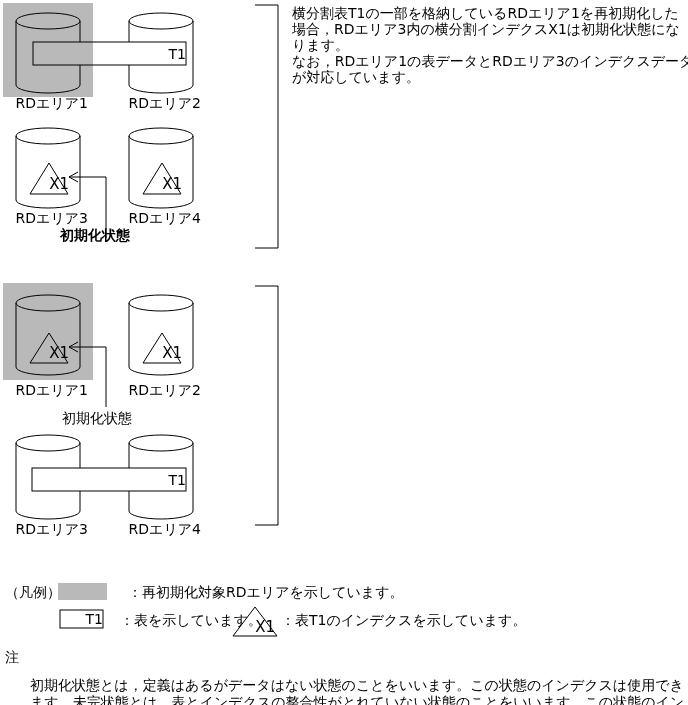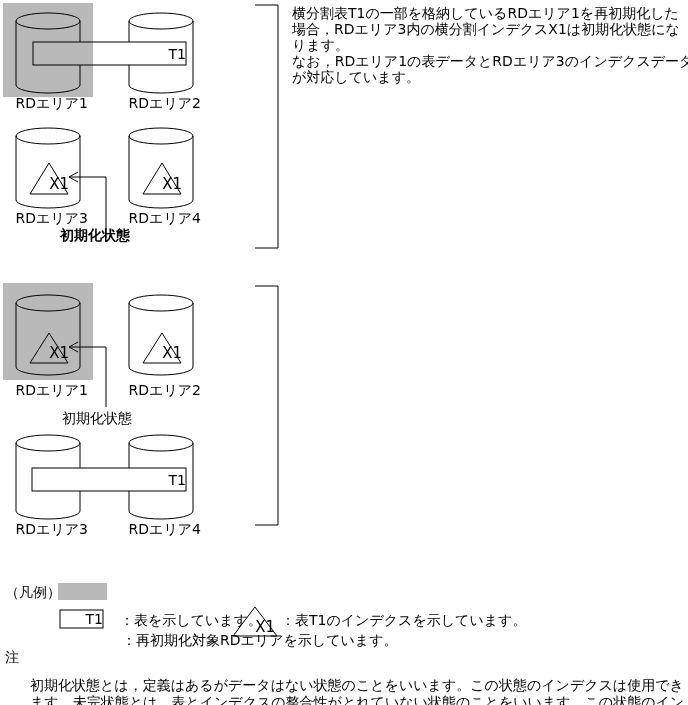--- a/index.html
+++ b/index.html
@@ -114,21 +114,21 @@
   <div class="txt center small" style="left:142px; top:346px; width:40px;">X1</div>
   <div class="txt center" style="left:8px; top:382px; width:80px;">RDエリア1</div>
   <div class="txt center" style="left:121px; top:382px; width:80px;">RDエリア2</div>
   <div class="txt" style="left:62px; top:410px;">初期化状態</div>
   <div class="txt center" style="left:32px; top:472px; width:154px;">T1</div>
   <div class="txt center" style="left:8px; top:521px; width:80px;">RDエリア3</div>
   <div class="txt center" style="left:121px; top:521px; width:80px;">RDエリア4</div>
 
 
   <div class="txt" style="left:5px; top:584px;text-align:center;">（凡例）</div>
-  <div class="txt" style="left:122px; top:584px;margin-top:48px;">：再初期化対象RDエリアを示しています。</div>
+  <div class="txt" style="left:128px; top:584px;">：再初期化対象RDエリアを示しています。</div>
   <div class="txt center" style="left:60px; top:611px; width:43px;">T1</div>
   <div class="txt" style="left:120px; top:612px;">：表を示しています。</div>
   <div class="txt center small" style="left:235px; top:620px; width:40px;">X1</div>
   <div class="txt" style="left:281px; top:612px;">：表T1のインデクスを示しています。</div>
 
   <div class="txt" style="left:5px; top:649px;">注</div>
   <div class="txt note-lines" style="left:30px; top:649px;margin-top:28px;">
     <div>初期化状態とは，定義はあるがデータはない状態のことをいいます。この状態のインデクスは使用でき</div>
     <div>ます。未完状態とは，表とインデクスの整合性がとれていない状態のことをいいます。この状態のイン</div>
     <div>デクスは使用できません。</div>

